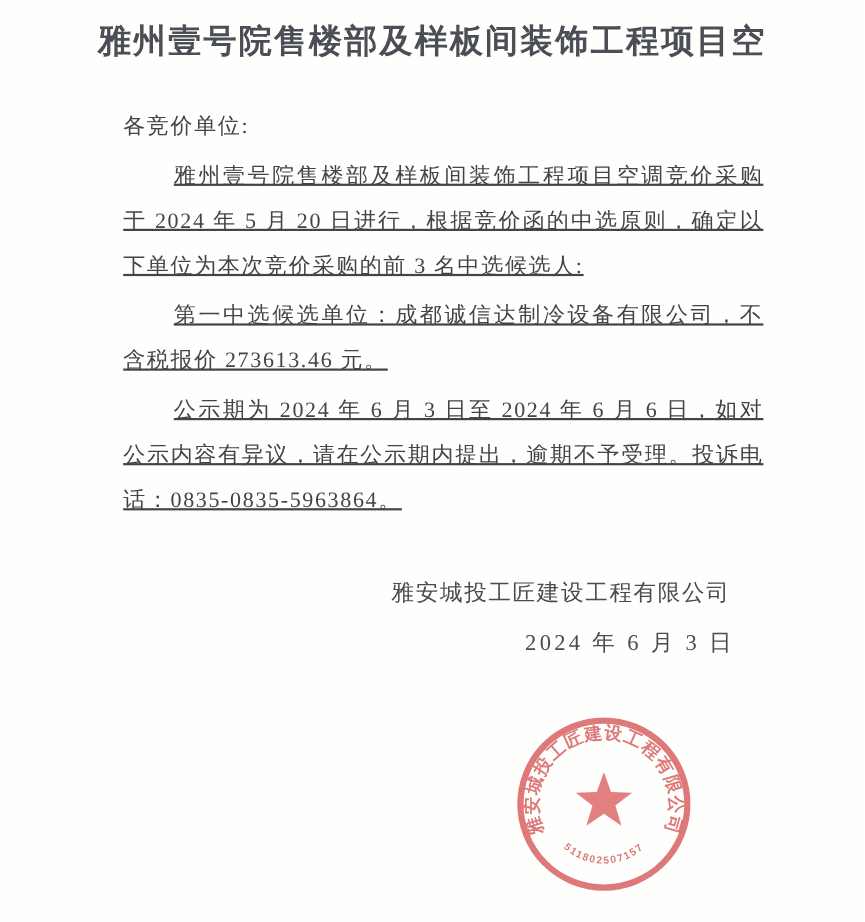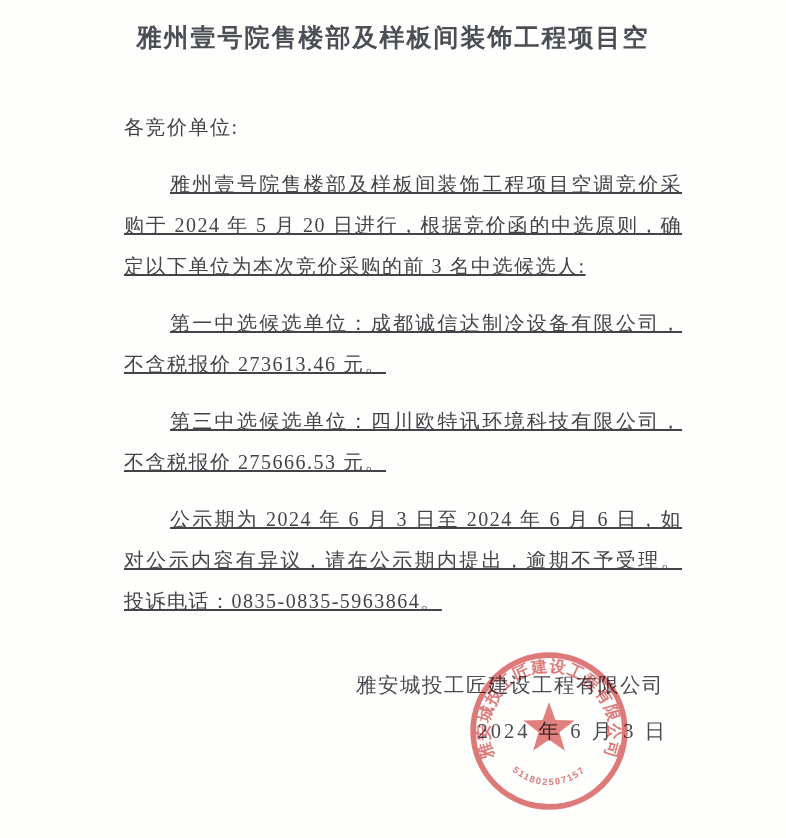--- a/index.html
+++ b/index.html
@@ -11,34 +11,34 @@
     background: #fefefd;
     overflow: hidden;
     font-family: "Liberation Serif", serif;
     color: #45464b;
   }
   .doc-title {
     padding-top: 18px;
     text-align: center;
     font-family: "Liberation Sans", sans-serif;
     font-weight: bold;
-    font-size: 25px;
+    font-size: 30px;
     line-height: 39px;
     letter-spacing: 2px;
     color: #4b4e54;
   }
   .doc-body {
     padding: 34px 88px 0 108px;
     font-size: 20px;
     line-height: 41px;
     letter-spacing: 1.5px;
     text-align: justify;
     color: #434449;
   }
-  .doc-body p { margin: 16px; }
+  .doc-body p { margin: 4px; }
   .doc-body p.indent { text-indent: 46px; text-decoration: underline; }
   .signature-block {
     margin-top: 40px;
     text-align: right;
     font-size: 20.5px;
     line-height: 46px;
     color: #4a4b50;
   }
   .signature-company { padding-right: 34px; letter-spacing: 1.5px; }
   .signature-date { padding-right: 30px; letter-spacing: 3px; }
@@ -62,21 +62,20 @@
 <div class="page">
 
   <div class="doc-title">
     <div>雅州壹号院售楼部及样板间装饰工程项目空</div>
   </div>
 
   <div class="doc-body">
     <p>各竞价单位:</p>
     <p class="indent">雅州壹号院售楼部及样板间装饰工程项目空调竞价采购于 2024 年 5 月 20 日进行，根据竞价函的中选原则，确定以下单位为本次竞价采购的前 3 名中选候选人:</p>
     <p class="indent">第一中选候选单位：成都诚信达制冷设备有限公司，不含税报价 273613.46 元。</p>
-    <p class="indent">第三中选候选单位：四川欧特讯环境科技有限公司，不含税报价 275666.53 元。</p>
     <p class="indent">公示期为 2024 年 6 月 3 日至 2024 年 6 月 6 日，如对公示内容有异议，请在公示期内提出，逾期不予受理。投诉电话：0835-0835-5963864。</p>
 
     <div class="signature-block">
       <div class="signature-company">雅安城投工匠建设工程有限公司</div>
       <div class="signature-date">2024 年 6 月  3 日</div>
     </div>
   </div>
 
   <div class="seal">
     <svg viewBox="0 0 152 152" xmlns="http://www.w3.org/2000/svg">

